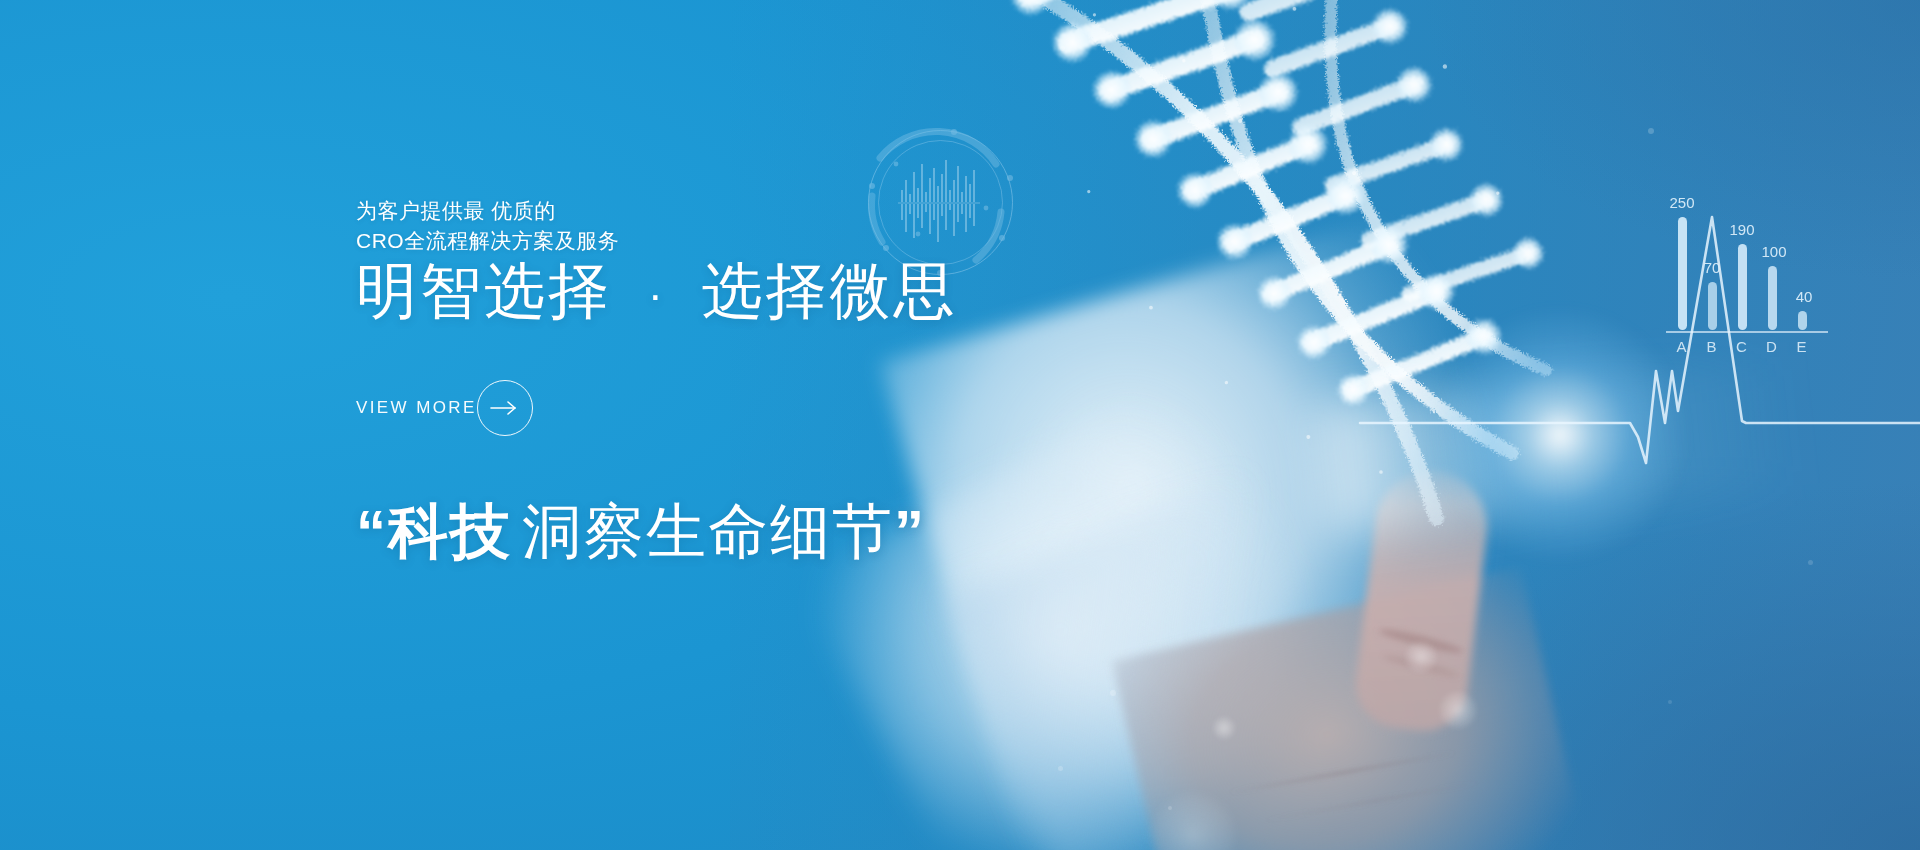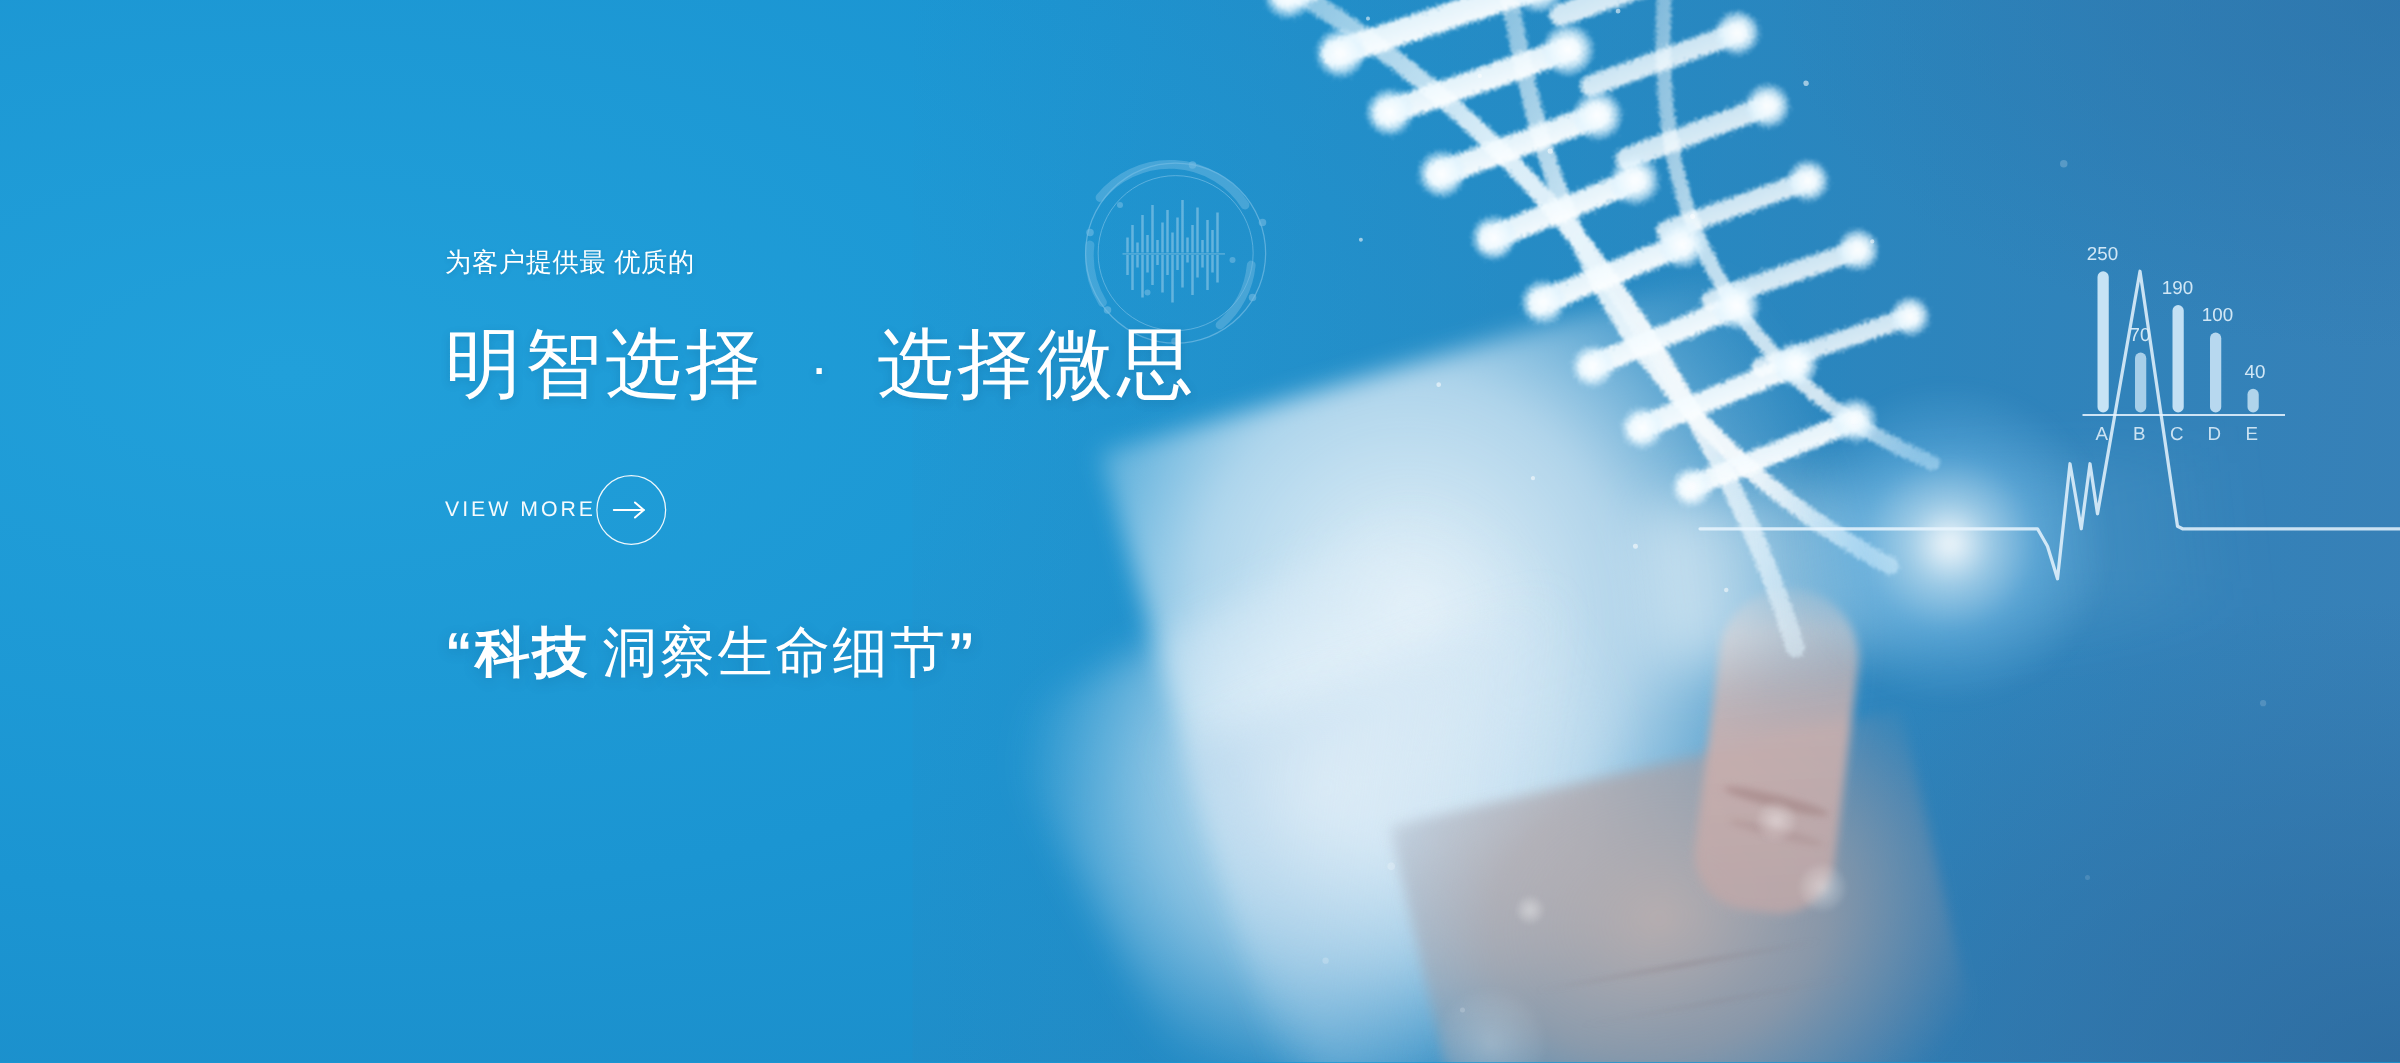--- a/index.html
+++ b/index.html
@@ -190,21 +190,20 @@
   }
   .sub-line{
     color:#ffffff;
     font-size:21px;
     line-height:1.42;
     font-weight:400;
     letter-spacing:.5px;
     text-shadow:0 1px 4px rgba(10,70,110,0.18);
   }
   .headline{
-    margin-top:30px;
     color:#ffffff;
     font-size:61px;
     font-weight:400;
     letter-spacing:3px;
     line-height:1.15;
     white-space:nowrap;
     text-shadow:0 2px 8px rgba(10,70,110,0.2);
   }
   .headline .dotsep{
     display:inline-block;
@@ -231,21 +230,21 @@
     width:56px; height:56px;
     border-radius:50%;
     border:1.6px solid rgba(255,255,255,0.92);
     display:flex; align-items:center; justify-content:center;
   }
   .viewmore-circle svg{ display:block; }
 
   .quote{
     margin-top:62px;
     color:#ffffff;
-    font-size:44px;
+    font-size:60px;
     line-height:1.12;
     letter-spacing:2px;
     white-space:nowrap;
     text-shadow:0 2px 10px rgba(10,70,110,0.22);
   }
   .quote .strong{ font-weight:700; }
   .quote .qmark{ font-weight:700; }
   .quote .light{ font-weight:400; padding-left:10px; }
 </style>
 </head>
@@ -486,20 +485,21 @@
   <div class="dot" style="left:1168px;top:806px;width:4px;height:4px;opacity:.35;"></div>
   <div class="dot" style="left:1668px;top:700px;width:4px;height:4px;opacity:.25;"></div>
   <div class="bokeh" style="left:1404px;top:640px;width:34px;height:34px;"></div>
   <div class="bokeh" style="left:1438px;top:690px;width:40px;height:40px;"></div>
   <div class="bokeh" style="left:1148px;top:790px;width:90px;height:90px;opacity:.6;"></div>
   <div class="bokeh" style="left:1212px;top:716px;width:24px;height:24px;"></div>
 
   <div class="content">
 
     <div class="sub-line">为客户提供最 优质的</div>
+    <div class="sub-line">CRO全流程解决方案及服务</div>
 
     <div class="headline">
       <span>明智选择</span>
       <span class="dotsep">·</span>
       <span>选择微思</span>
     </div>
 
     <div class="viewmore">
       <span class="viewmore-label">VIEW MORE</span>
       <span class="viewmore-circle">

